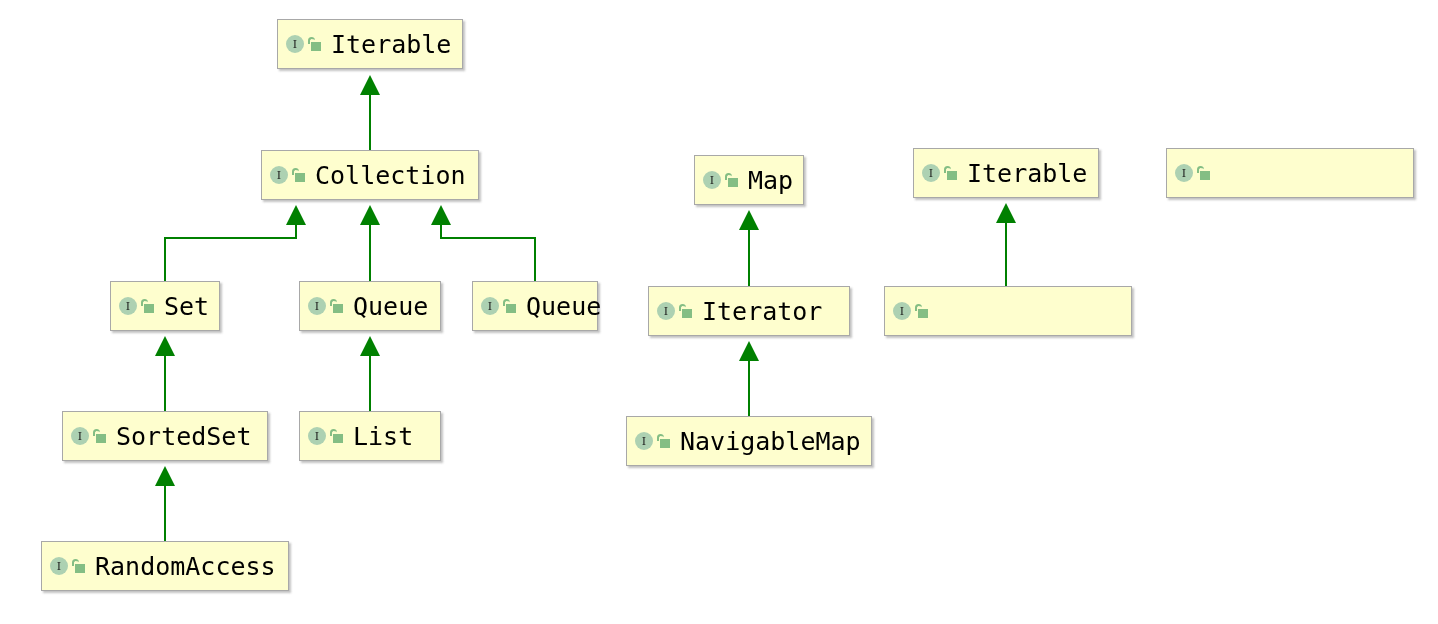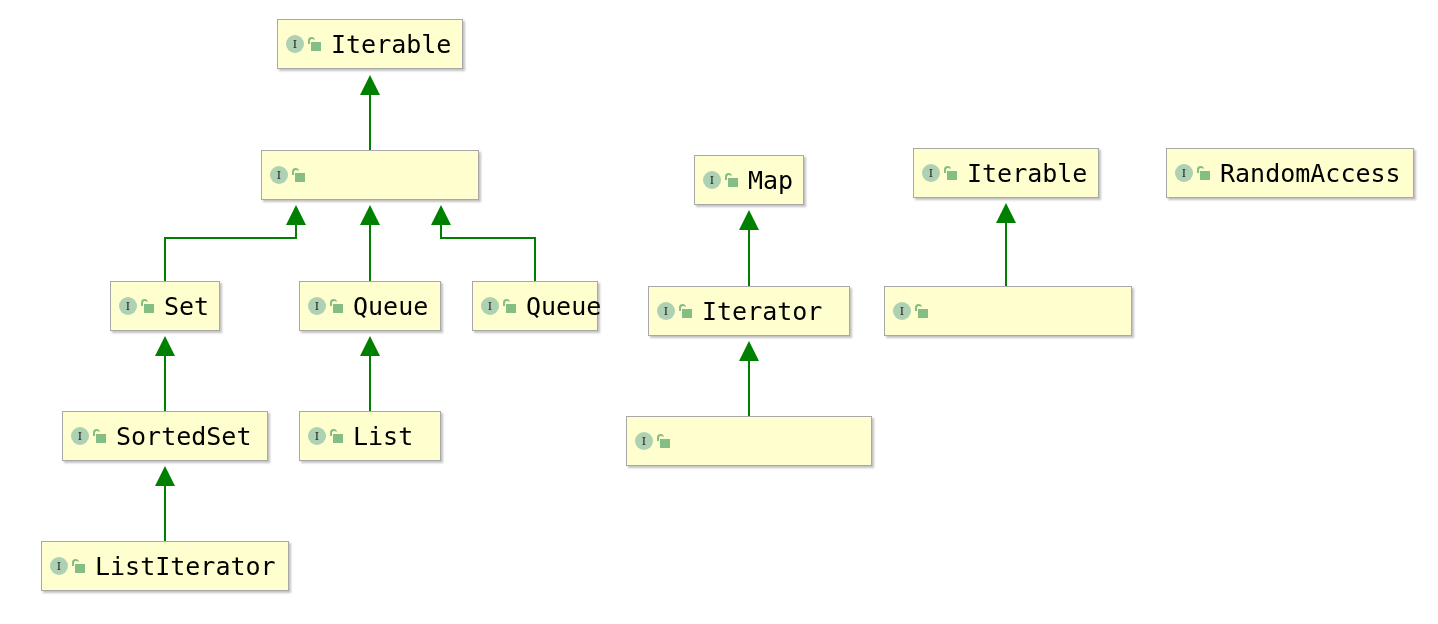--- a/index.html
+++ b/index.html
@@ -147,20 +147,21 @@
           <span class="lock-body" style="background: rgb(132, 190, 132);"></span>
         </span>
         <span class="node-label">Iterable</span>
       </div>
       <div class="node" style="left: 261px; top: 150px; width: 218px; height: 50px; background: rgb(254, 254, 206); border-color: rgb(168, 168, 168);">
         <span class="icon-interface" style="background: rgb(173, 209, 178);">I</span>
         <span class="icon-lock">
           <span class="lock-shackle" style="border-top-color: rgb(132, 190, 132); border-right: none; border-bottom: none; border-left-color: rgb(132, 190, 132);"></span>
           <span class="lock-body" style="background: rgb(132, 190, 132);"></span>
         </span>
+        <span class="node-label">Collection</span>
       </div>
       <div class="node" style="left: 110px; top: 281px; width: 110px; height: 50px; background: rgb(254, 254, 206); border-color: rgb(168, 168, 168);">
         <span class="icon-interface" style="background: rgb(173, 209, 178);">I</span>
         <span class="icon-lock">
           <span class="lock-shackle" style="border-top-color: rgb(132, 190, 132); border-right: none; border-bottom: none; border-left-color: rgb(132, 190, 132);"></span>
           <span class="lock-body" style="background: rgb(132, 190, 132);"></span>
         </span>
         <span class="node-label">Set</span>
       </div>
       <div class="node" style="left: 299px; top: 281px; width: 142px; height: 50px; background: rgb(254, 254, 206); border-color: rgb(168, 168, 168);">
@@ -194,21 +195,21 @@
           <span class="lock-body" style="background: rgb(132, 190, 132);"></span>
         </span>
         <span class="node-label">List</span>
       </div>
       <div class="node" style="left: 41px; top: 541px; width: 248px; height: 50px; background: rgb(254, 254, 206); border-color: rgb(168, 168, 168);">
         <span class="icon-interface" style="background: rgb(173, 209, 178);">I</span>
         <span class="icon-lock">
           <span class="lock-shackle" style="border-top-color: rgb(132, 190, 132); border-right: none; border-bottom: none; border-left-color: rgb(132, 190, 132);"></span>
           <span class="lock-body" style="background: rgb(132, 190, 132);"></span>
         </span>
-        <span class="node-label">ListIterator</span>
+        <span class="node-label">RandomAccess</span>
       </div>
       <div class="node" style="left: 694px; top: 155px; width: 110px; height: 50px; background: rgb(254, 254, 206); border-color: rgb(168, 168, 168);">
         <span class="icon-interface" style="background: rgb(173, 209, 178);">I</span>
         <span class="icon-lock">
           <span class="lock-shackle" style="border-top-color: rgb(132, 190, 132); border-right: none; border-bottom: none; border-left-color: rgb(132, 190, 132);"></span>
           <span class="lock-body" style="background: rgb(132, 190, 132);"></span>
         </span>
         <span class="node-label">Map</span>
       </div>
       <div class="node" style="left: 648px; top: 286px; width: 202px; height: 50px; background: rgb(254, 254, 206); border-color: rgb(168, 168, 168);">
@@ -218,20 +219,21 @@
           <span class="lock-body" style="background: rgb(132, 190, 132);"></span>
         </span>
         <span class="node-label">Iterator</span>
       </div>
       <div class="node" style="left: 626px; top: 416px; width: 246px; height: 50px; background: rgb(254, 254, 206); border-color: rgb(168, 168, 168);">
         <span class="icon-interface" style="background: rgb(173, 209, 178);">I</span>
         <span class="icon-lock">
           <span class="lock-shackle" style="border-top-color: rgb(132, 190, 132); border-right: none; border-bottom: none; border-left-color: rgb(132, 190, 132);"></span>
           <span class="lock-body" style="background: rgb(132, 190, 132);"></span>
         </span>
+        <span class="node-label">NavigableMap</span>
       </div>
       <div class="node" style="left: 913px; top: 148px; width: 186px; height: 50px; background: rgb(254, 254, 206); border-color: rgb(168, 168, 168);">
         <span class="icon-interface" style="background: rgb(173, 209, 178);">I</span>
         <span class="icon-lock">
           <span class="lock-shackle" style="border-top-color: rgb(132, 190, 132); border-right: none; border-bottom: none; border-left-color: rgb(132, 190, 132);"></span>
           <span class="lock-body" style="background: rgb(132, 190, 132);"></span>
         </span>
         <span class="node-label">Iterable</span>
       </div>
       <div class="node" style="left: 884px; top: 286px; width: 248px; height: 50px; background: rgb(254, 254, 206); border-color: rgb(168, 168, 168);">
@@ -240,17 +242,16 @@
           <span class="lock-shackle" style="border-top-color: rgb(132, 190, 132); border-right: none; border-bottom: none; border-left-color: rgb(132, 190, 132);"></span>
           <span class="lock-body" style="background: rgb(132, 190, 132);"></span>
         </span>
       </div>
       <div class="node" style="left: 1166px; top: 148px; width: 248px; height: 50px; background: rgb(254, 254, 206); border-color: rgb(168, 168, 168);">
         <span class="icon-interface" style="background: rgb(173, 209, 178);">I</span>
         <span class="icon-lock">
           <span class="lock-shackle" style="border-top-color: rgb(132, 190, 132); border-right: none; border-bottom: none; border-left-color: rgb(132, 190, 132);"></span>
           <span class="lock-body" style="background: rgb(132, 190, 132);"></span>
         </span>
-        <span class="node-label">RandomAccess</span>
       </div>
     </div>
 
 </div>
 
 </body></html>

